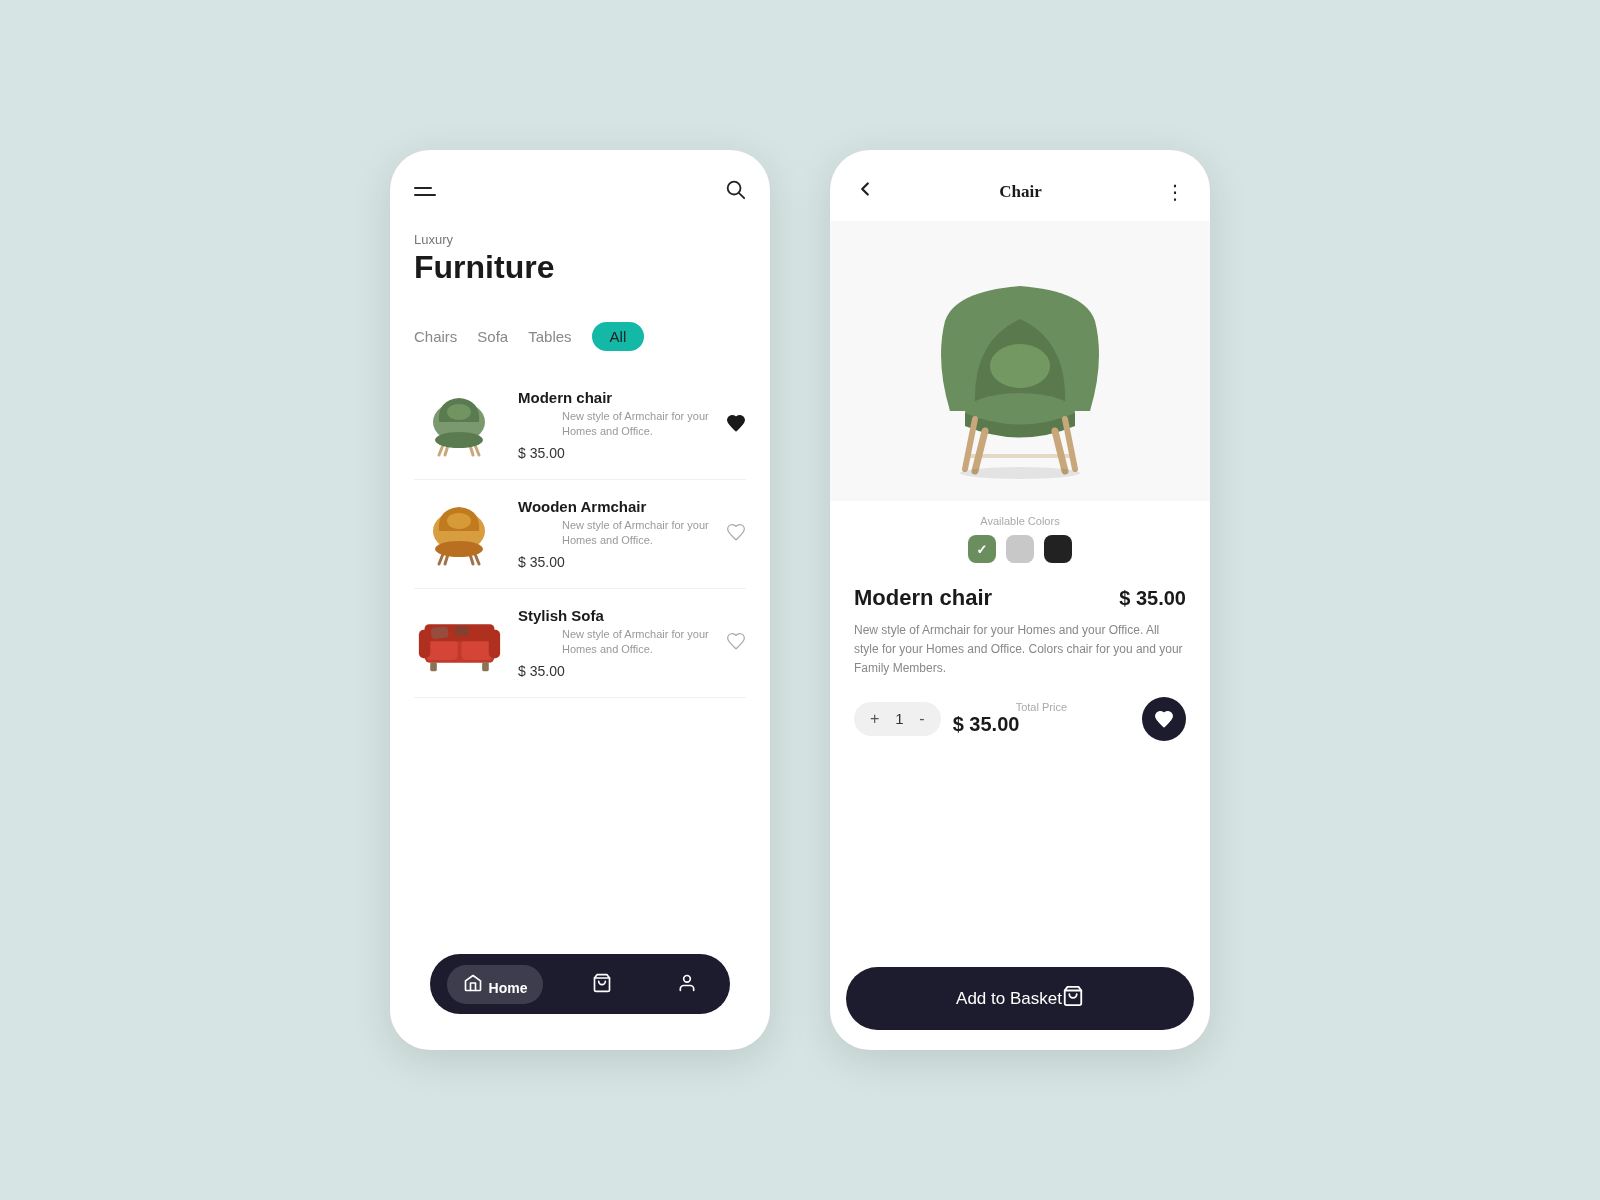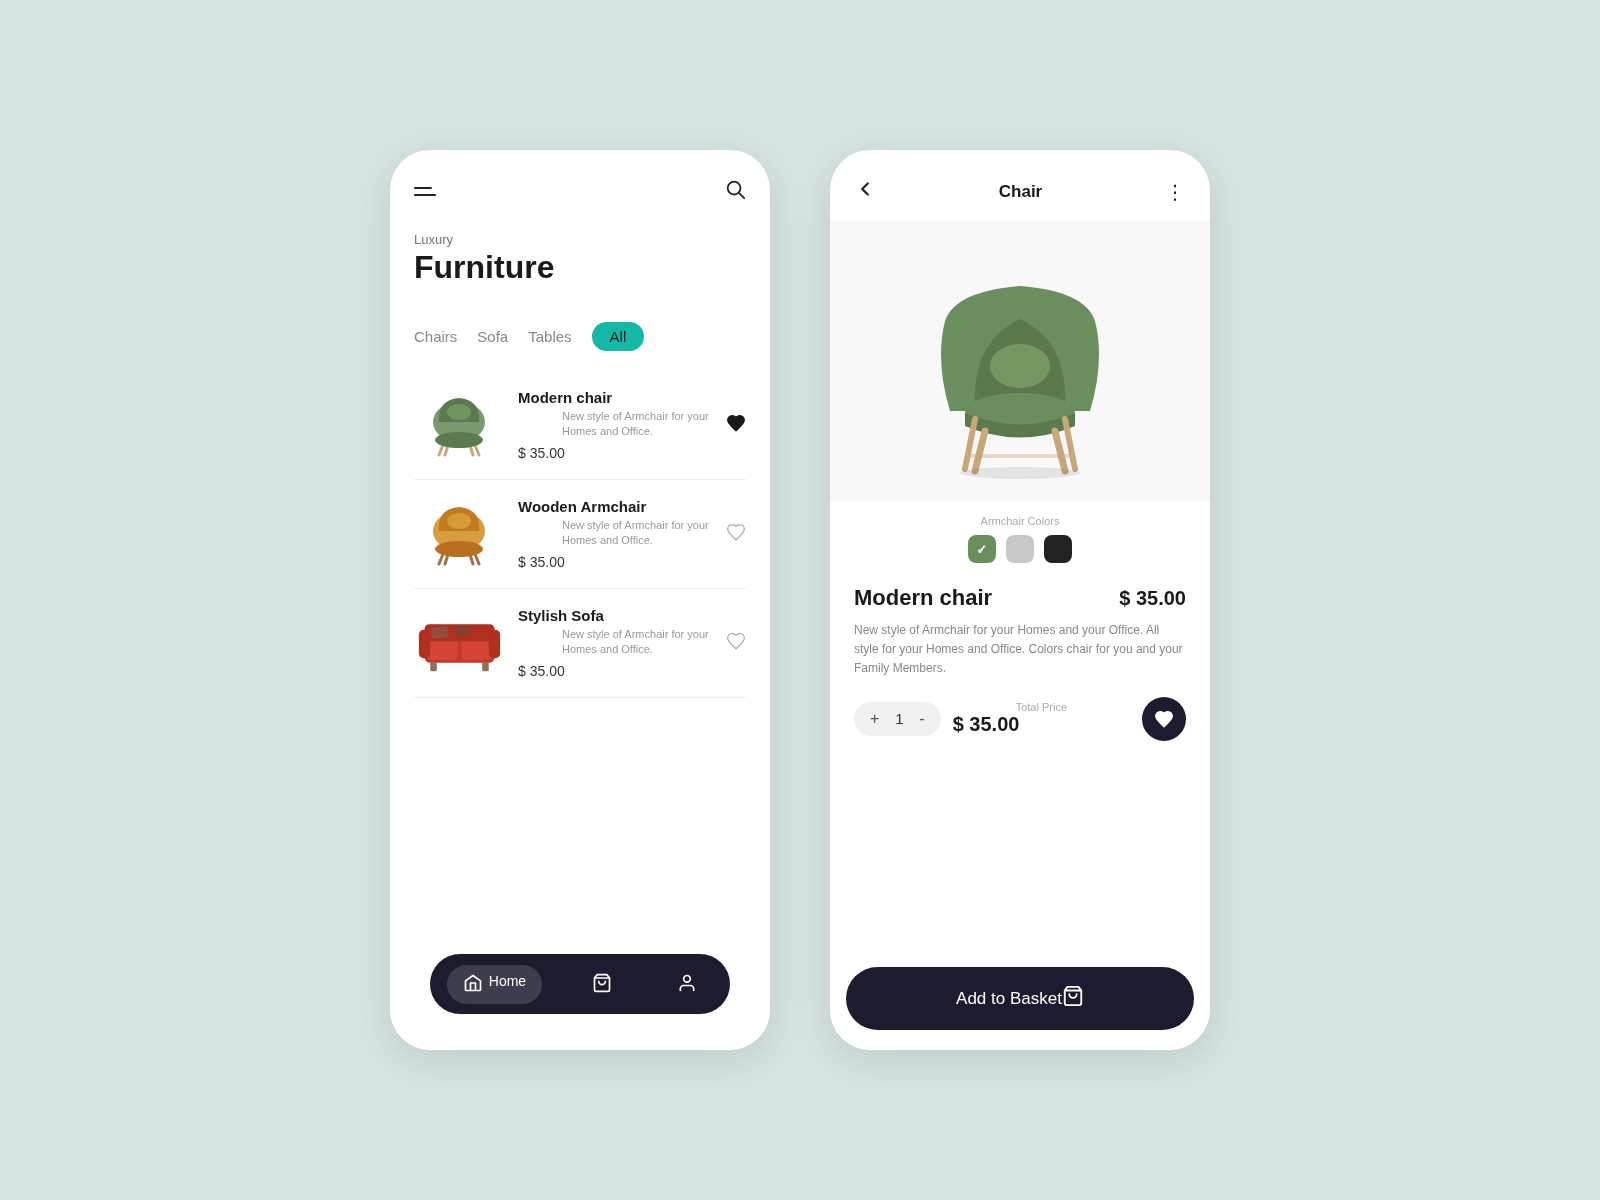--- a/index.html
+++ b/index.html
@@ -147,39 +147,41 @@
       background: #1c1c2e;
       border-radius: 40px;
       margin: 16px 16px 20px 16px;
       height: 60px;
       display: flex;
       align-items: center;
       justify-content: space-around;
     }
     .nav-item {
       display: flex;
-      align-items: flex-start;
+      align-items: flex-end;
       gap: 6px;
       color: #fff;
       font-size: 14px;
       cursor: pointer;
       padding: 8px 16px;
       border-radius: 30px;
+      font-weight: bold;
     }
     .nav-item.active {
       background: rgba(255,255,255,0.15);
     }
     .nav-icon svg { width: 20px; height: 20px; }
 
     
     .right-top-bar {
       display: flex;
       align-items: center;
       justify-content: space-between;
       padding: 28px 24px 16px 24px;
+      font-family: Liberation Serif, serif;
     }
     .back-btn {
       cursor: pointer;
       font-size: 20px;
       color: #222;
     }
     .page-title-center {
       font-size: 17px;
       font-weight: 600;
       color: #1a1a1a;
@@ -521,21 +523,21 @@
       <line x1="55" y1="178" x2="45" y2="228" stroke="#c8a87a" stroke-width="6" stroke-linecap="round"></line>
       <line x1="145" y1="178" x2="155" y2="228" stroke="#c8a87a" stroke-width="6" stroke-linecap="round"></line>
 
       <line x1="50" y1="215" x2="150" y2="215" stroke="#c8a87a" stroke-width="4" stroke-linecap="round" opacity="0.4"></line>
 
       <ellipse cx="100" cy="232" rx="60" ry="6" fill="#00000015"></ellipse>
     </svg>
   </div>
 
   <div class="color-section">
-    <div class="color-label">Armchair Colors</div>
+    <div class="color-label">Available Colors</div>
     <div class="color-swatches">
       <div class="swatch selected" style="background:#6b8e5e;"></div>
       <div class="swatch" style="background:#c8c8c8;"></div>
       <div class="swatch" style="background:#222;"></div>
     </div>
   </div>
 
   <div class="product-detail-section">
     <div class="detail-name-row">
       <div class="detail-name">Modern chair</div>

